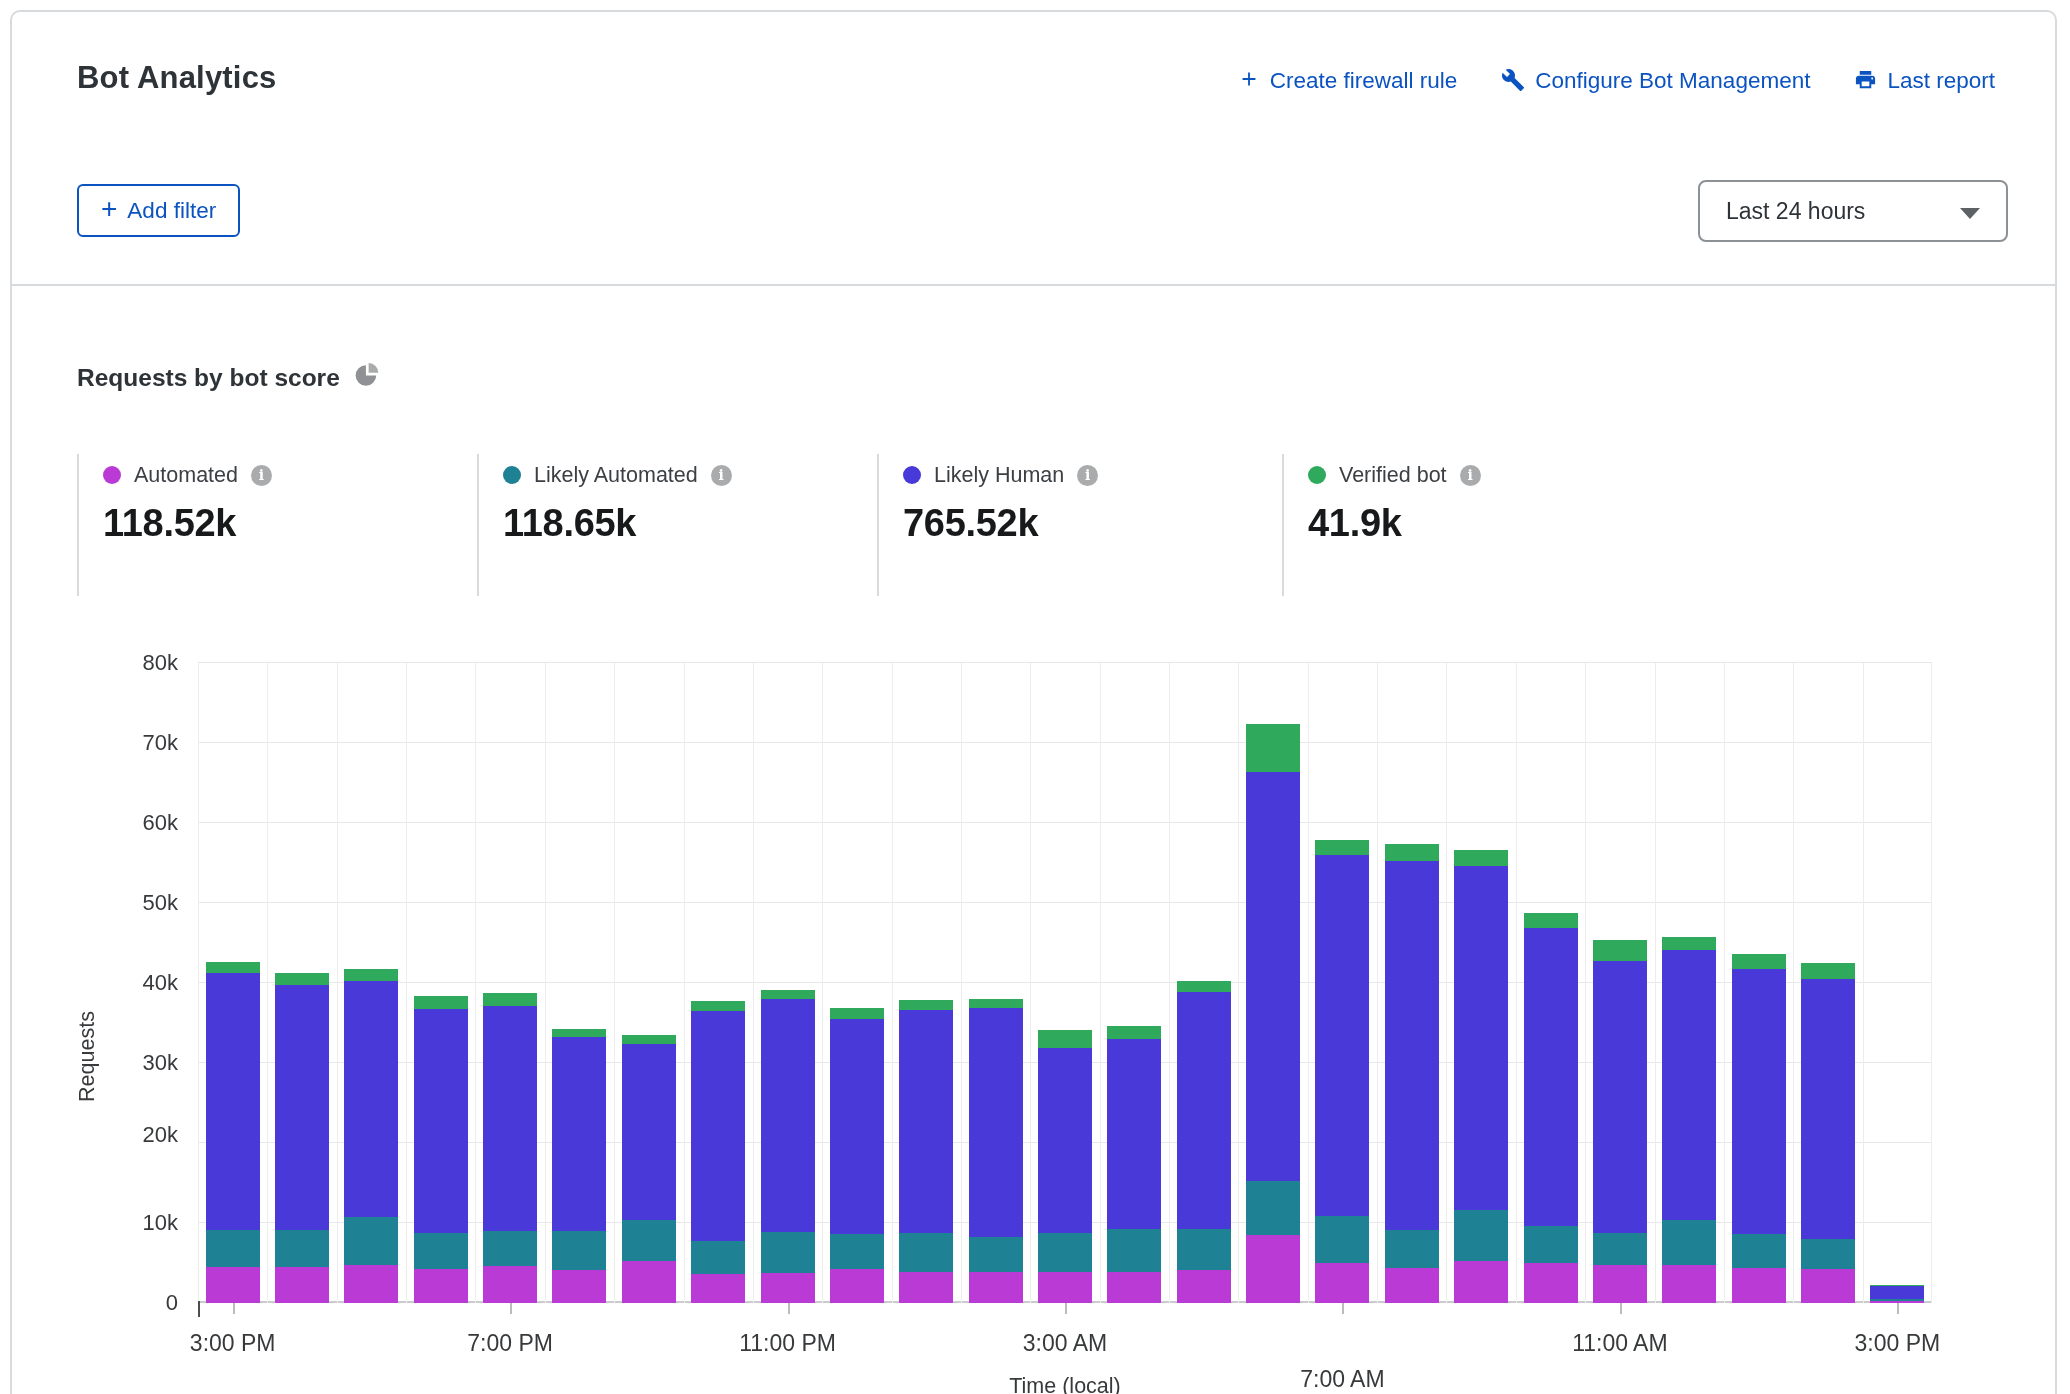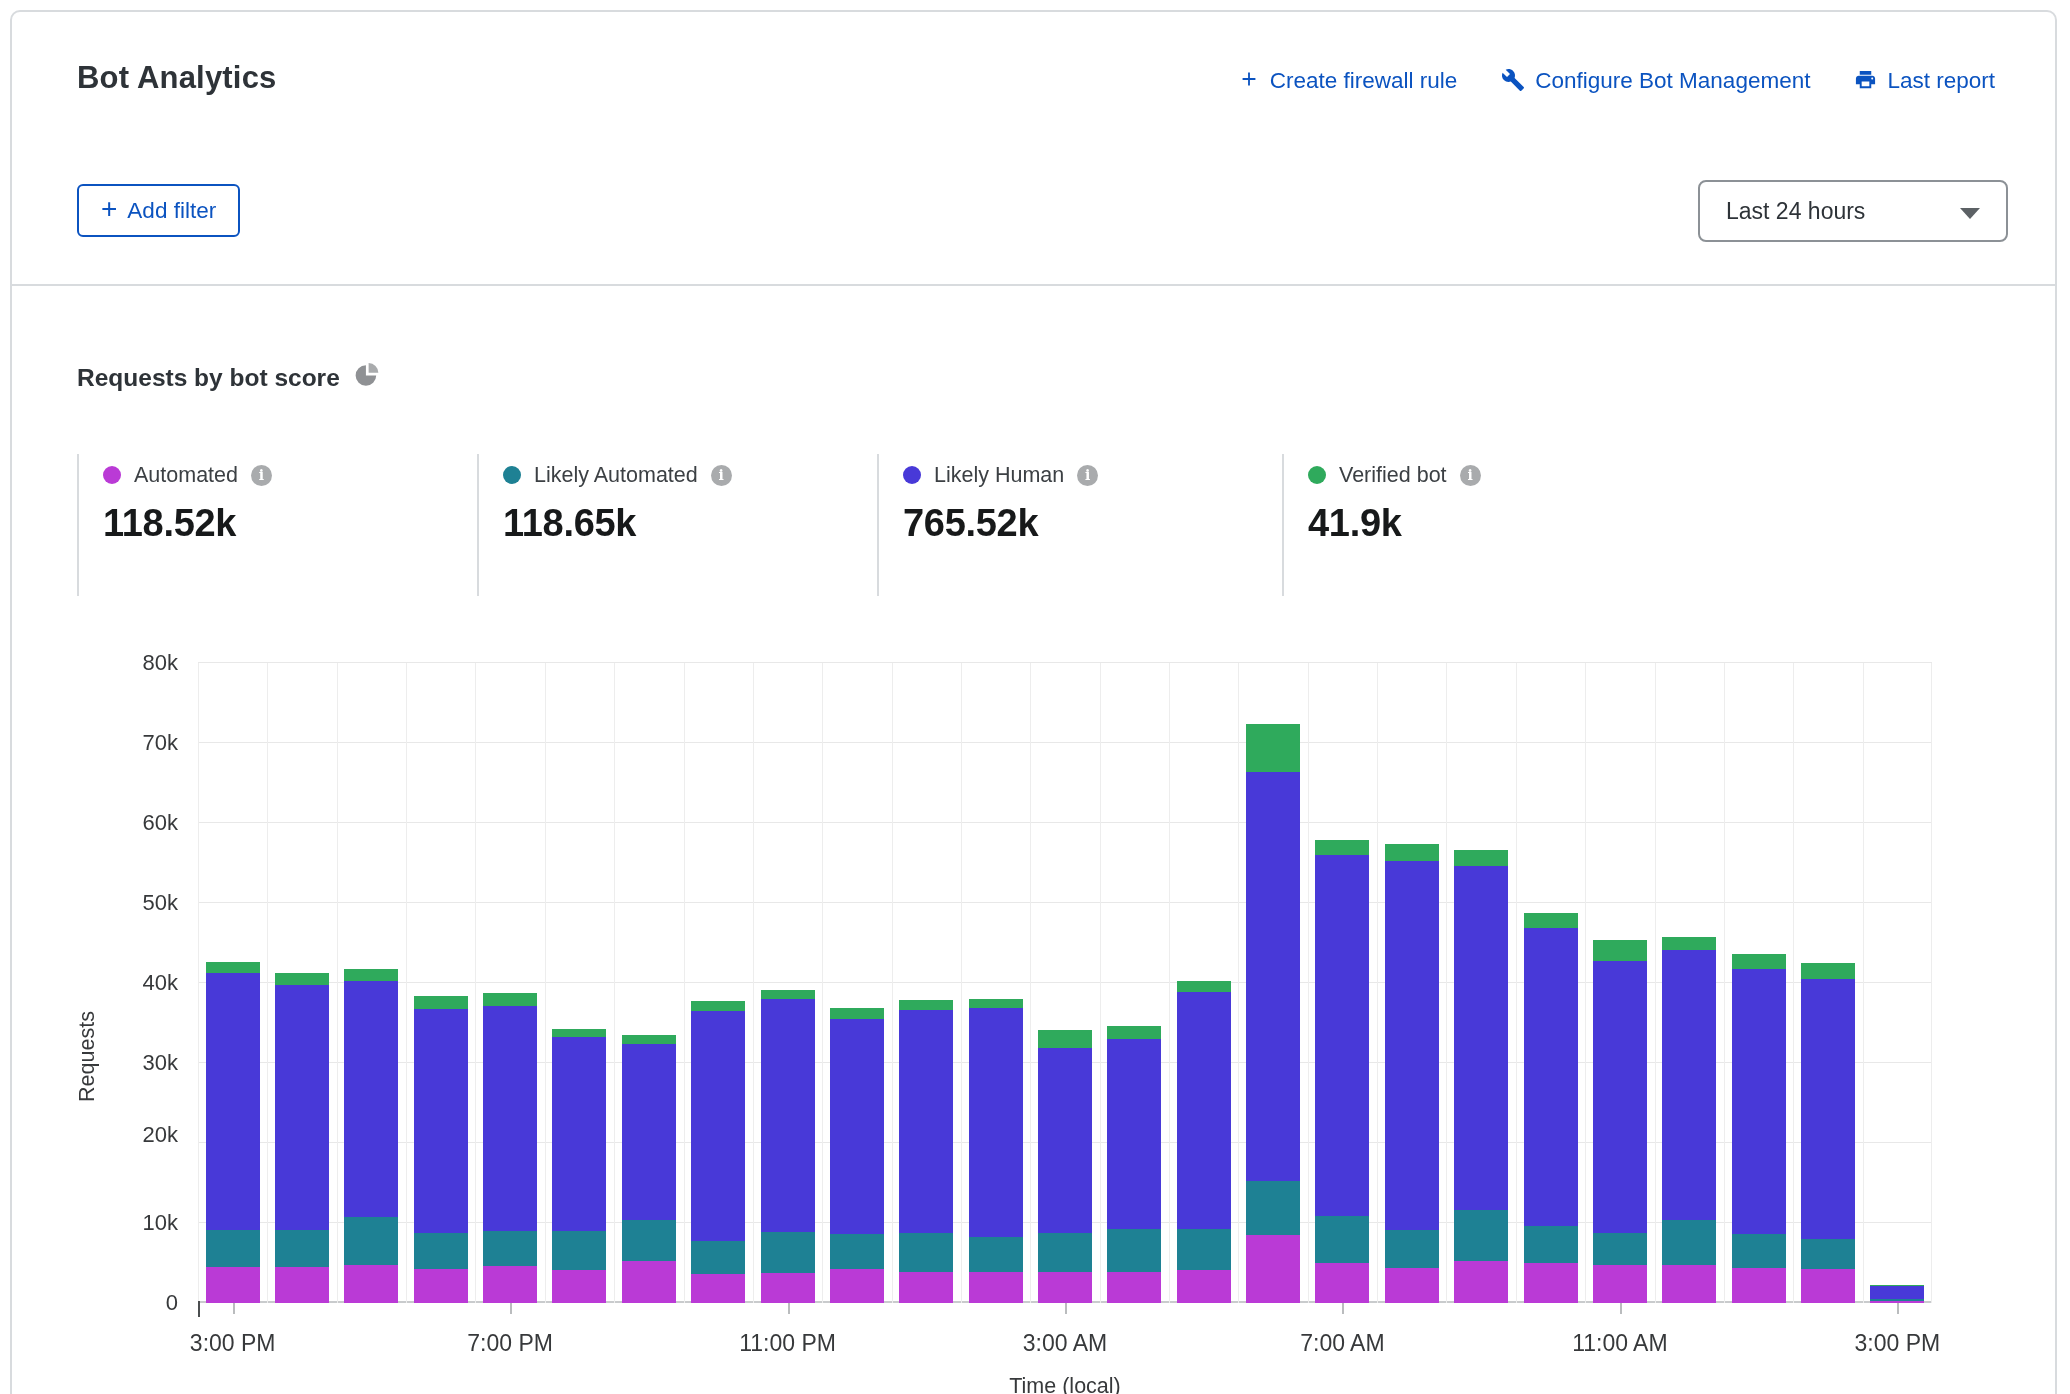--- a/index.html
+++ b/index.html
@@ -400,18 +400,18 @@
     <div class="x-tick origin" style="left: 186px;"></div>
     <div class="x-tick" style="left: 220.68px;"></div>
     <div class="x-label" style="left: 220.68px;">3:00 PM</div>
     <div class="x-tick" style="left: 498.12px;"></div>
     <div class="x-label" style="left: 498.12px;">7:00 PM</div>
     <div class="x-tick" style="left: 775.56px;"></div>
     <div class="x-label" style="left: 775.56px;">11:00 PM</div>
     <div class="x-tick" style="left: 1053px;"></div>
     <div class="x-label" style="left: 1053px;">3:00 AM</div>
     <div class="x-tick" style="left: 1330.44px;"></div>
-    <div class="x-label" style="left: 1330.44px;">7:00 AM</div>
+    <div class="x-label" style="left: 1330.44px; margin-top: 36px;">7:00 AM</div>
     <div class="x-tick" style="left: 1607.88px;"></div>
     <div class="x-label" style="left: 1607.88px;">11:00 AM</div>
     <div class="x-tick" style="left: 1885.32px;"></div>
     <div class="x-label" style="left: 1885.32px;">3:00 PM</div>
   </div>
 
 </body></html>

